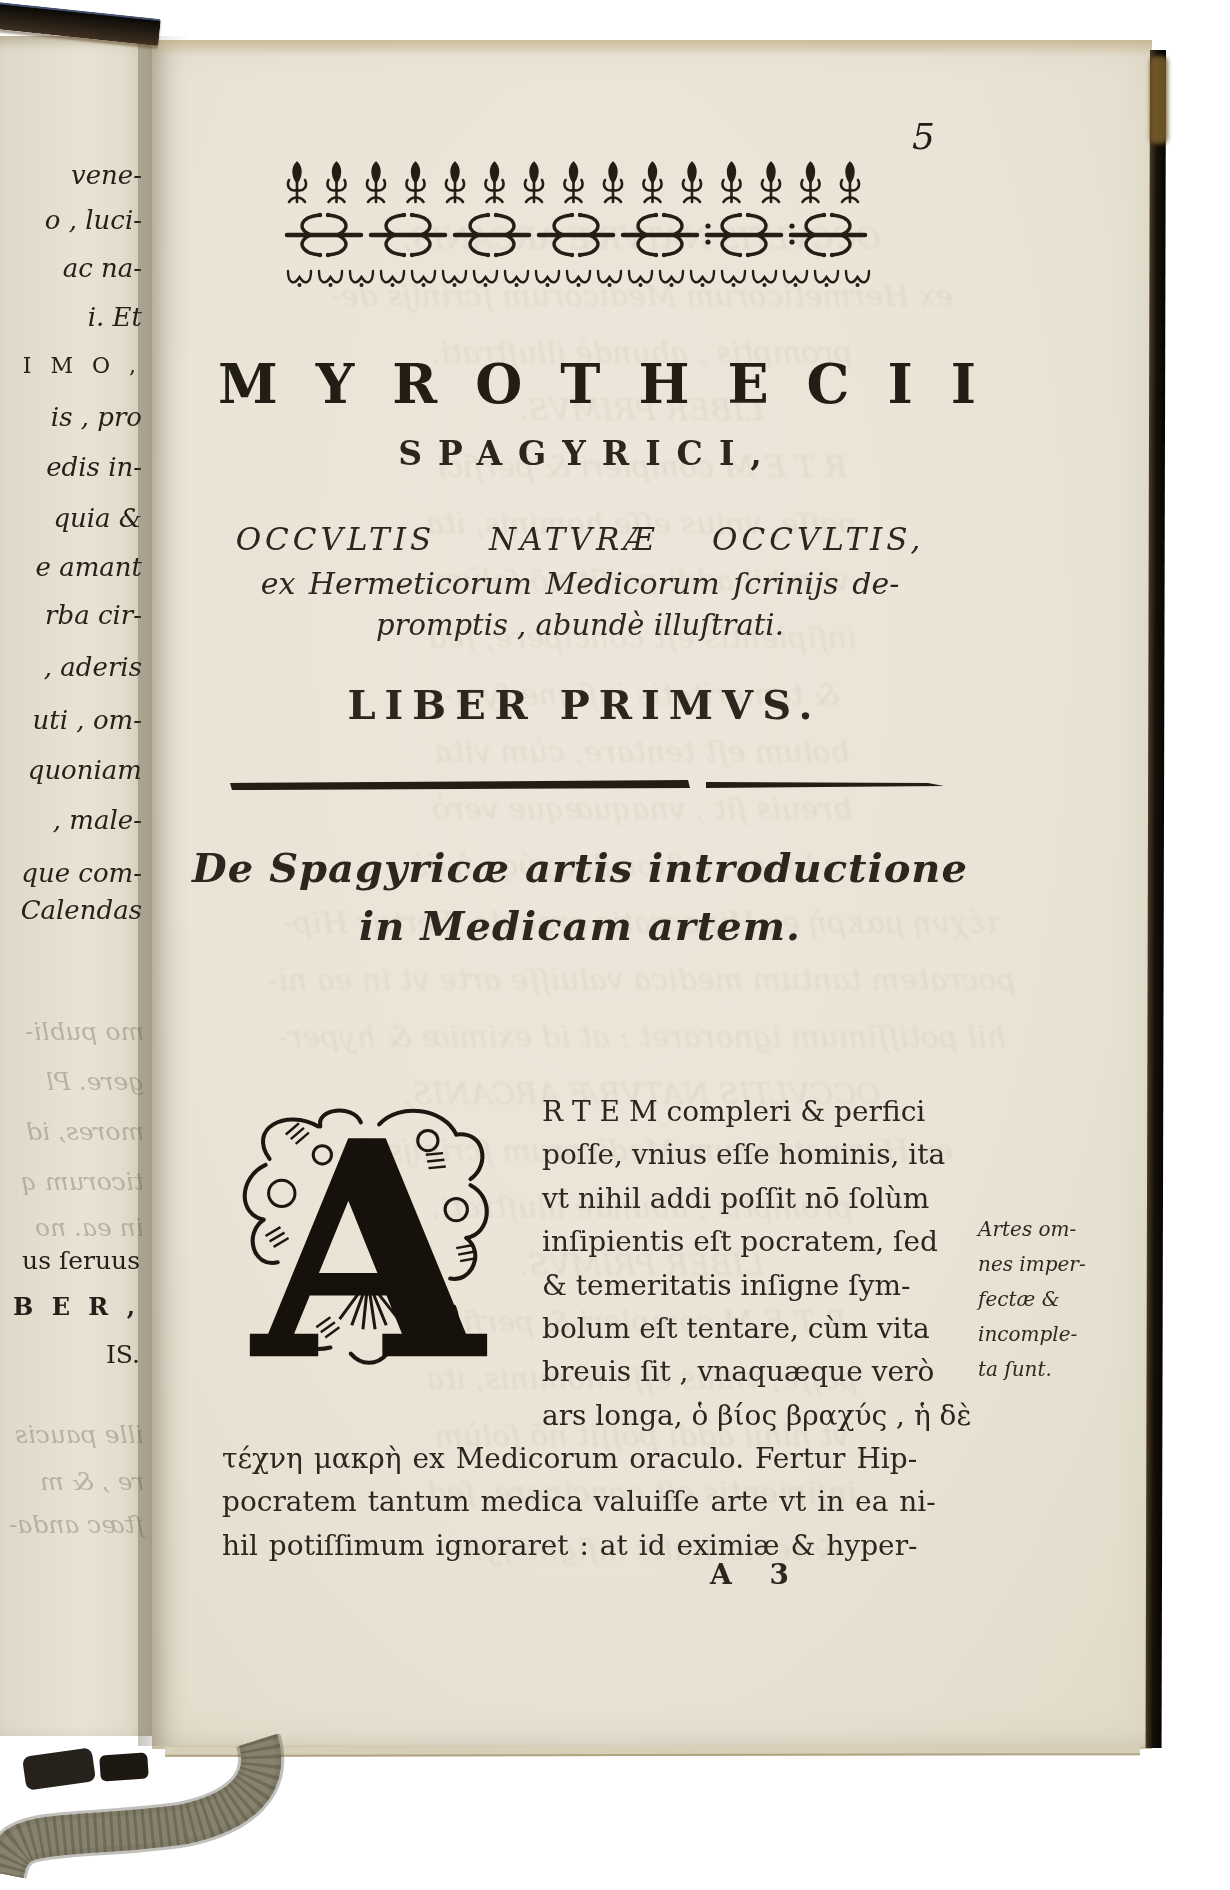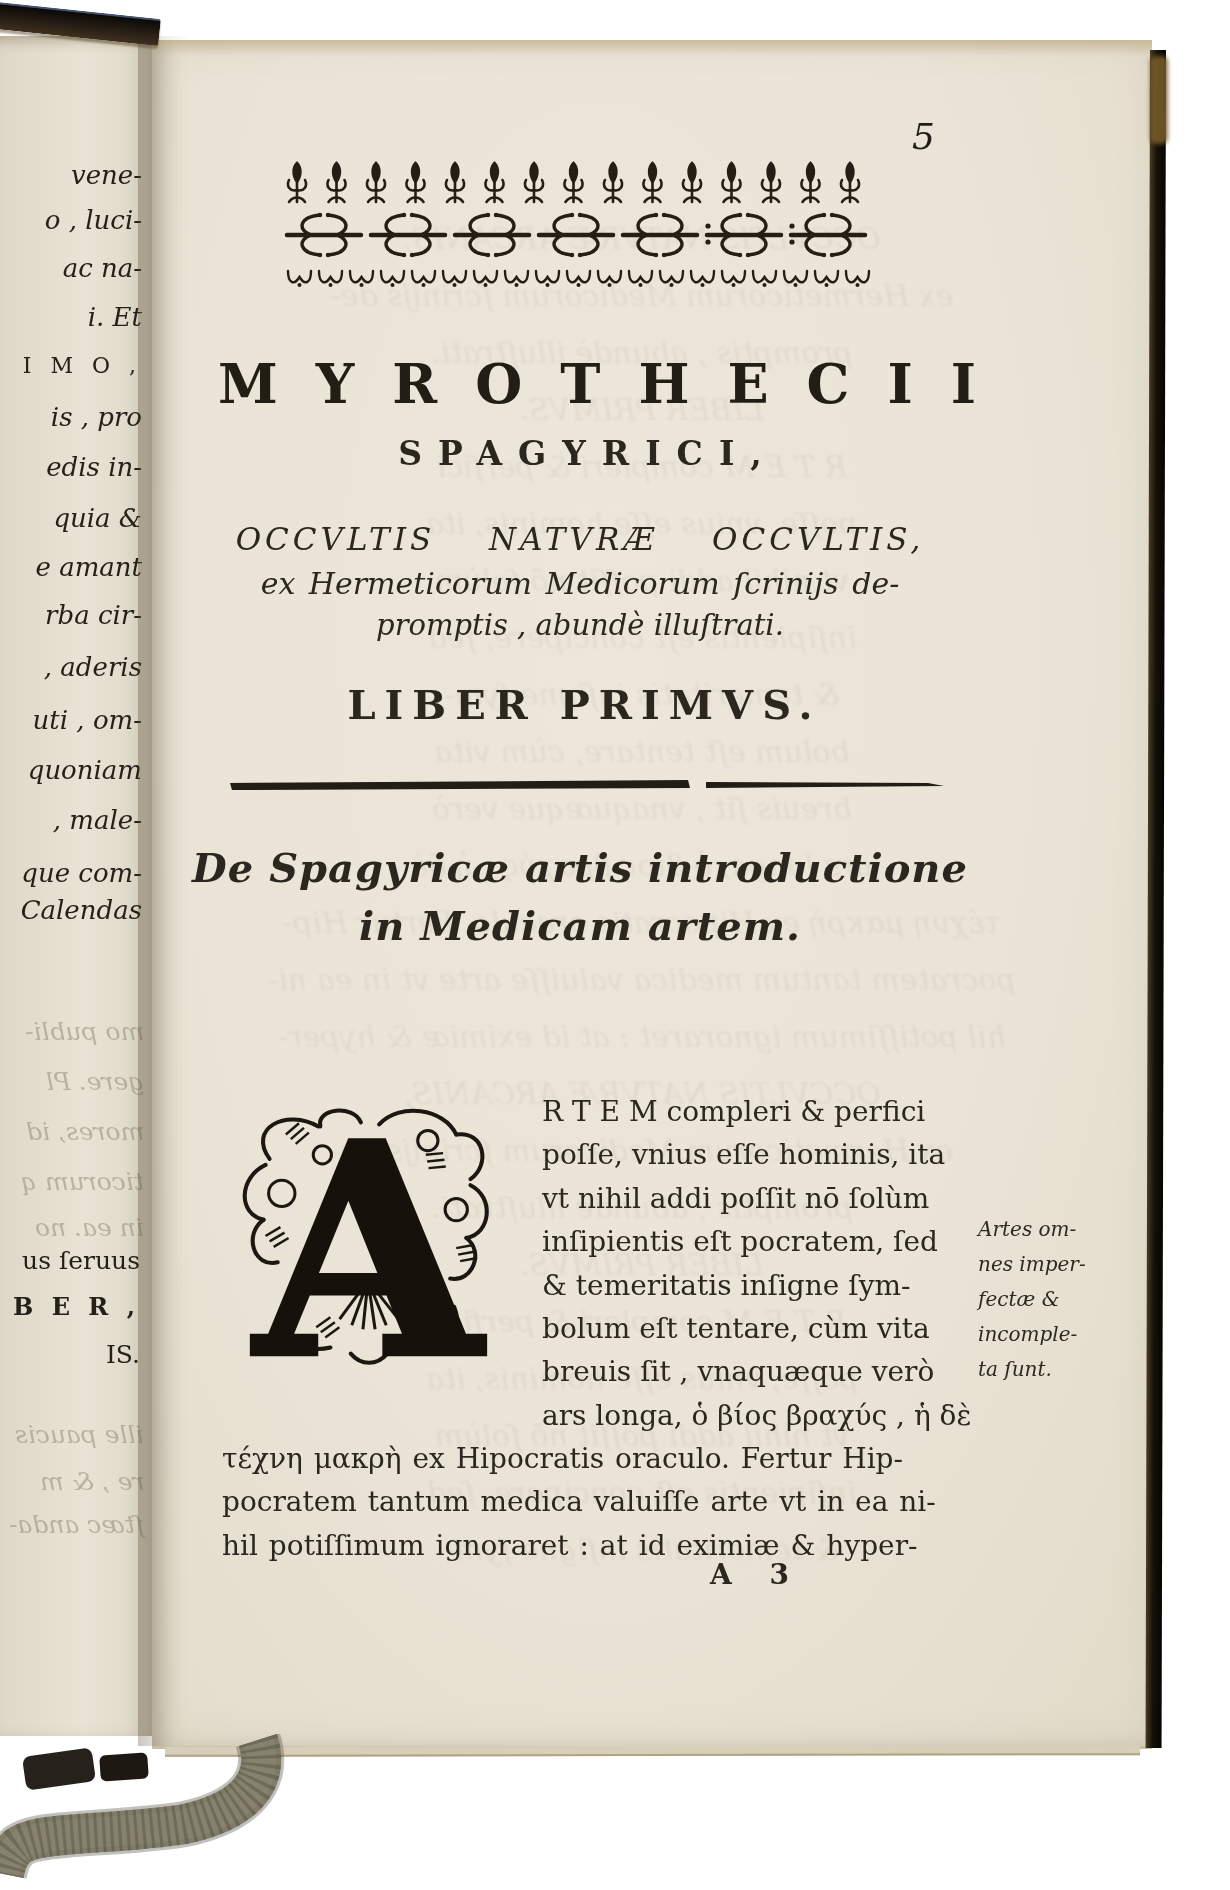--- a/index.html
+++ b/index.html
@@ -281,21 +281,21 @@
         <div>R T E M  compleri &amp; perfici</div>
         <div>poſſe, vnius eſſe hominis, ita</div>
         <div>vt nihil addi poſſit nō ſolùm</div>
         <div>inſipientis eſt pocratem, ſed</div>
         <div>&amp; temeritatis inſigne ſym-</div>
         <div>bolum eſt tentare, cùm vita</div>
         <div>breuis ſit , vnaquæque verò</div>
         <div>ars longa, ὁ βίος βραχύς , ἡ δὲ</div>
       </div>
     <div class="full-lines" id="full-lines">
-        <div>τέχνη μακρὴ ex Hipocratis oraculo.  Fertur Hip-</div>
+        <div>τέχνη μακρὴ ex Medicorum oraculo.  Fertur Hip-</div>
         <div>pocratem tantum medica valuiſſe arte vt in ea ni-</div>
         <div>hil potiſſimum ignoraret : at id eximiæ &amp; hyper-</div>
       </div>
 
     <div class="margin-note" id="note-lines">
         <div>Artes om-</div>
         <div>nes imper-</div>
         <div>fectæ &amp;</div>
         <div>incomple-</div>
         <div>ta ſunt.</div>

